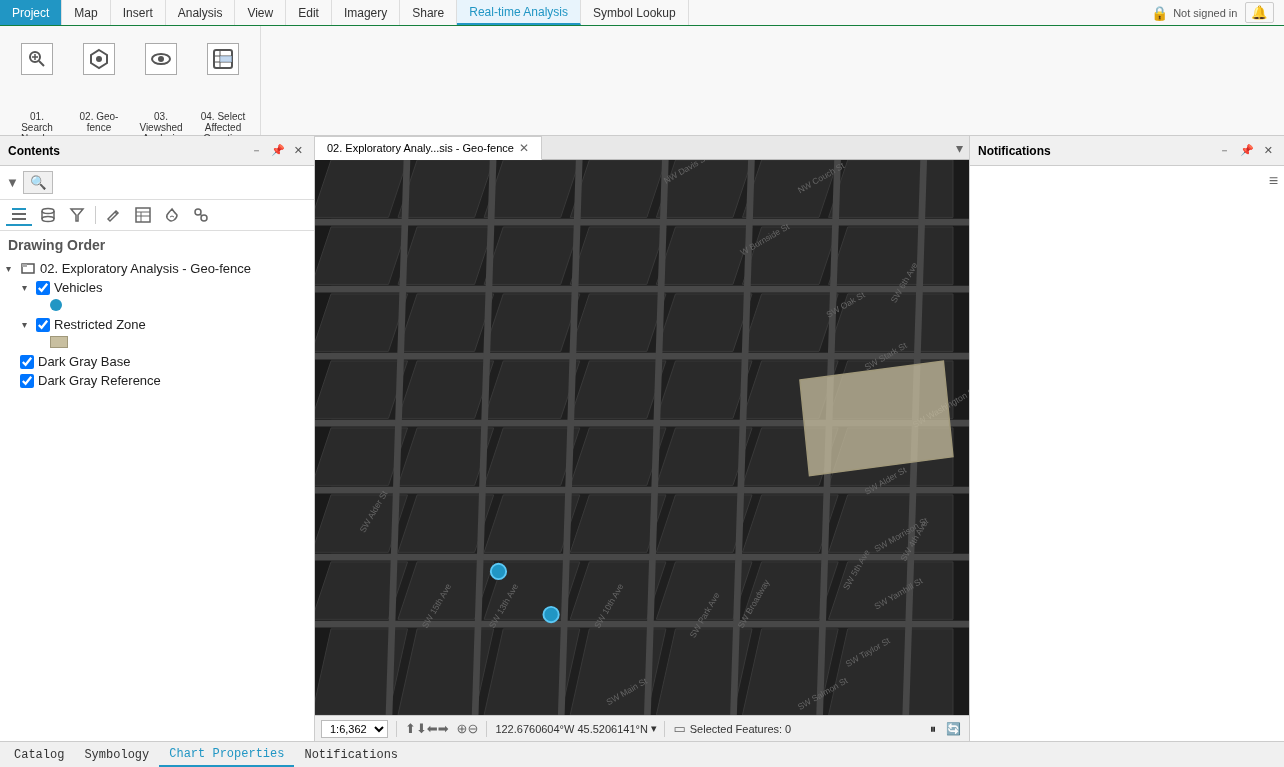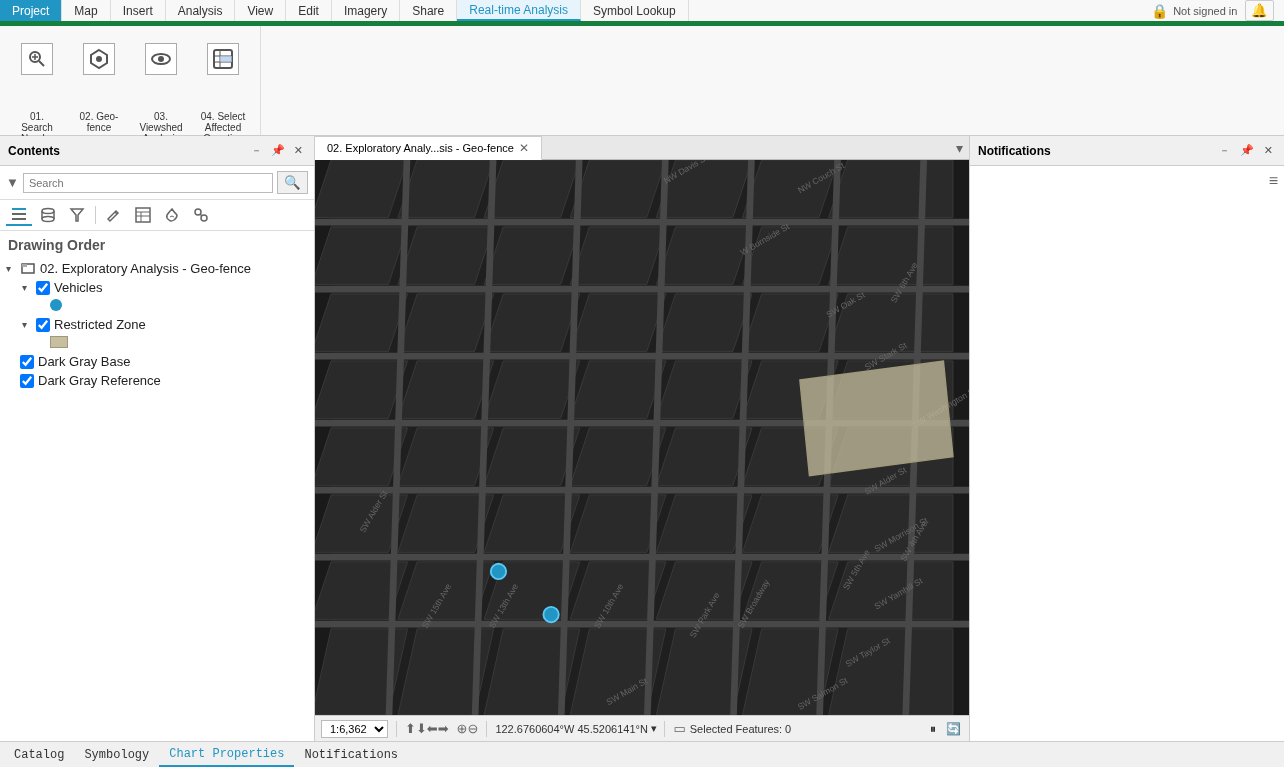--- a/index.html
+++ b/index.html
@@ -1,20 +1,20 @@
 <!DOCTYPE html>
 <html><head>
   <meta charset="utf-8">
   <style>
     * { margin: 0; padding: 0; box-sizing: border-box; }
     body { font-family: 'Segoe UI', Arial, sans-serif; font-size: 12px; background: #f0f0f0; width: 1284px; height: 767px; overflow: hidden; }
 
     
     .menu-bar {
-      display: flex; align-items: stretch; background: #f8f8f8; border-bottom: 5px solid #15803d;
+      display: flex; align-items: stretch; background: #f8f8f8; border-bottom: 1px solid #15803d;
       height: 26px;
     }
     .menu-tab {
       padding: 4px 12px; cursor: pointer; font-size: 12px; display: flex; align-items: center;
       border-right: 1px solid #ddd; color: #333;
     }
     .menu-tab.active { background: #2196c4; color: white; }
     .menu-tab.highlight { background: #e8f4fc; color: #2196c4; border-bottom: 2px solid #2196c4; }
     .menu-right {
       margin-left: auto; display: flex; align-items: center; padding: 0 10px; font-size: 11px; color: #555;
@@ -214,21 +214,20 @@
       <span class="sidebar-title">Contents</span>
       <div class="sidebar-controls">
         <button class="sidebar-ctrl-btn">－</button>
         <button class="sidebar-ctrl-btn">📌</button>
         <button class="sidebar-ctrl-btn">✕</button>
       </div>
     </div>
 
     <div class="search-bar">
       <span class="filter-icon">▼</span>
-      <input type="text" placeholder="Search" style="">
       <button class="search-btn">🔍</button>
     </div>
 
     <div class="layer-tools">
       <button class="layer-tool-btn active" title="List">
         <svg width="16" height="16" viewBox="0 0 16 16">
             <rect x="1" y="2" width="14" height="2" fill="#2196c4"></rect>
             <rect x="1" y="7" width="14" height="2" fill="#666"></rect>
             <rect x="1" y="12" width="14" height="2" fill="#666"></rect>
           </svg>

